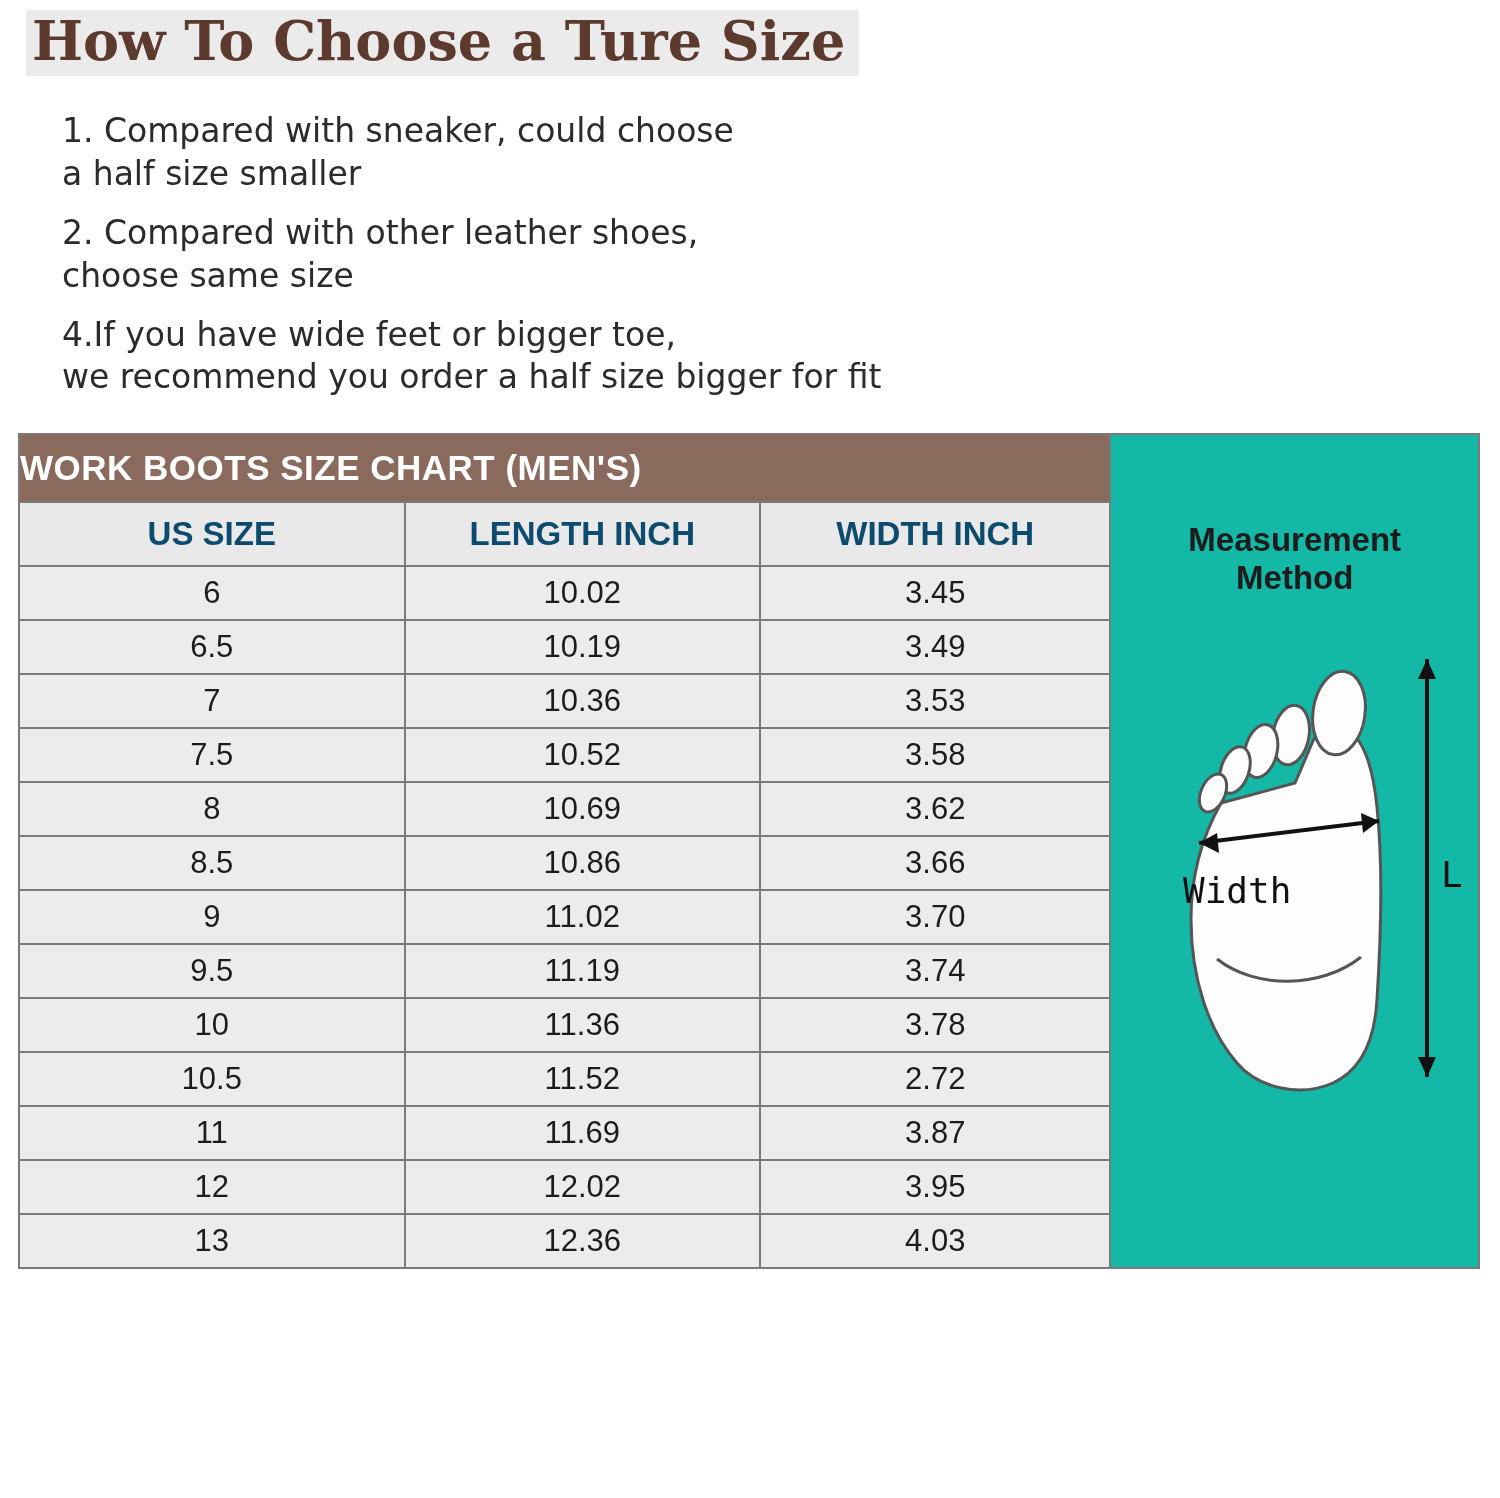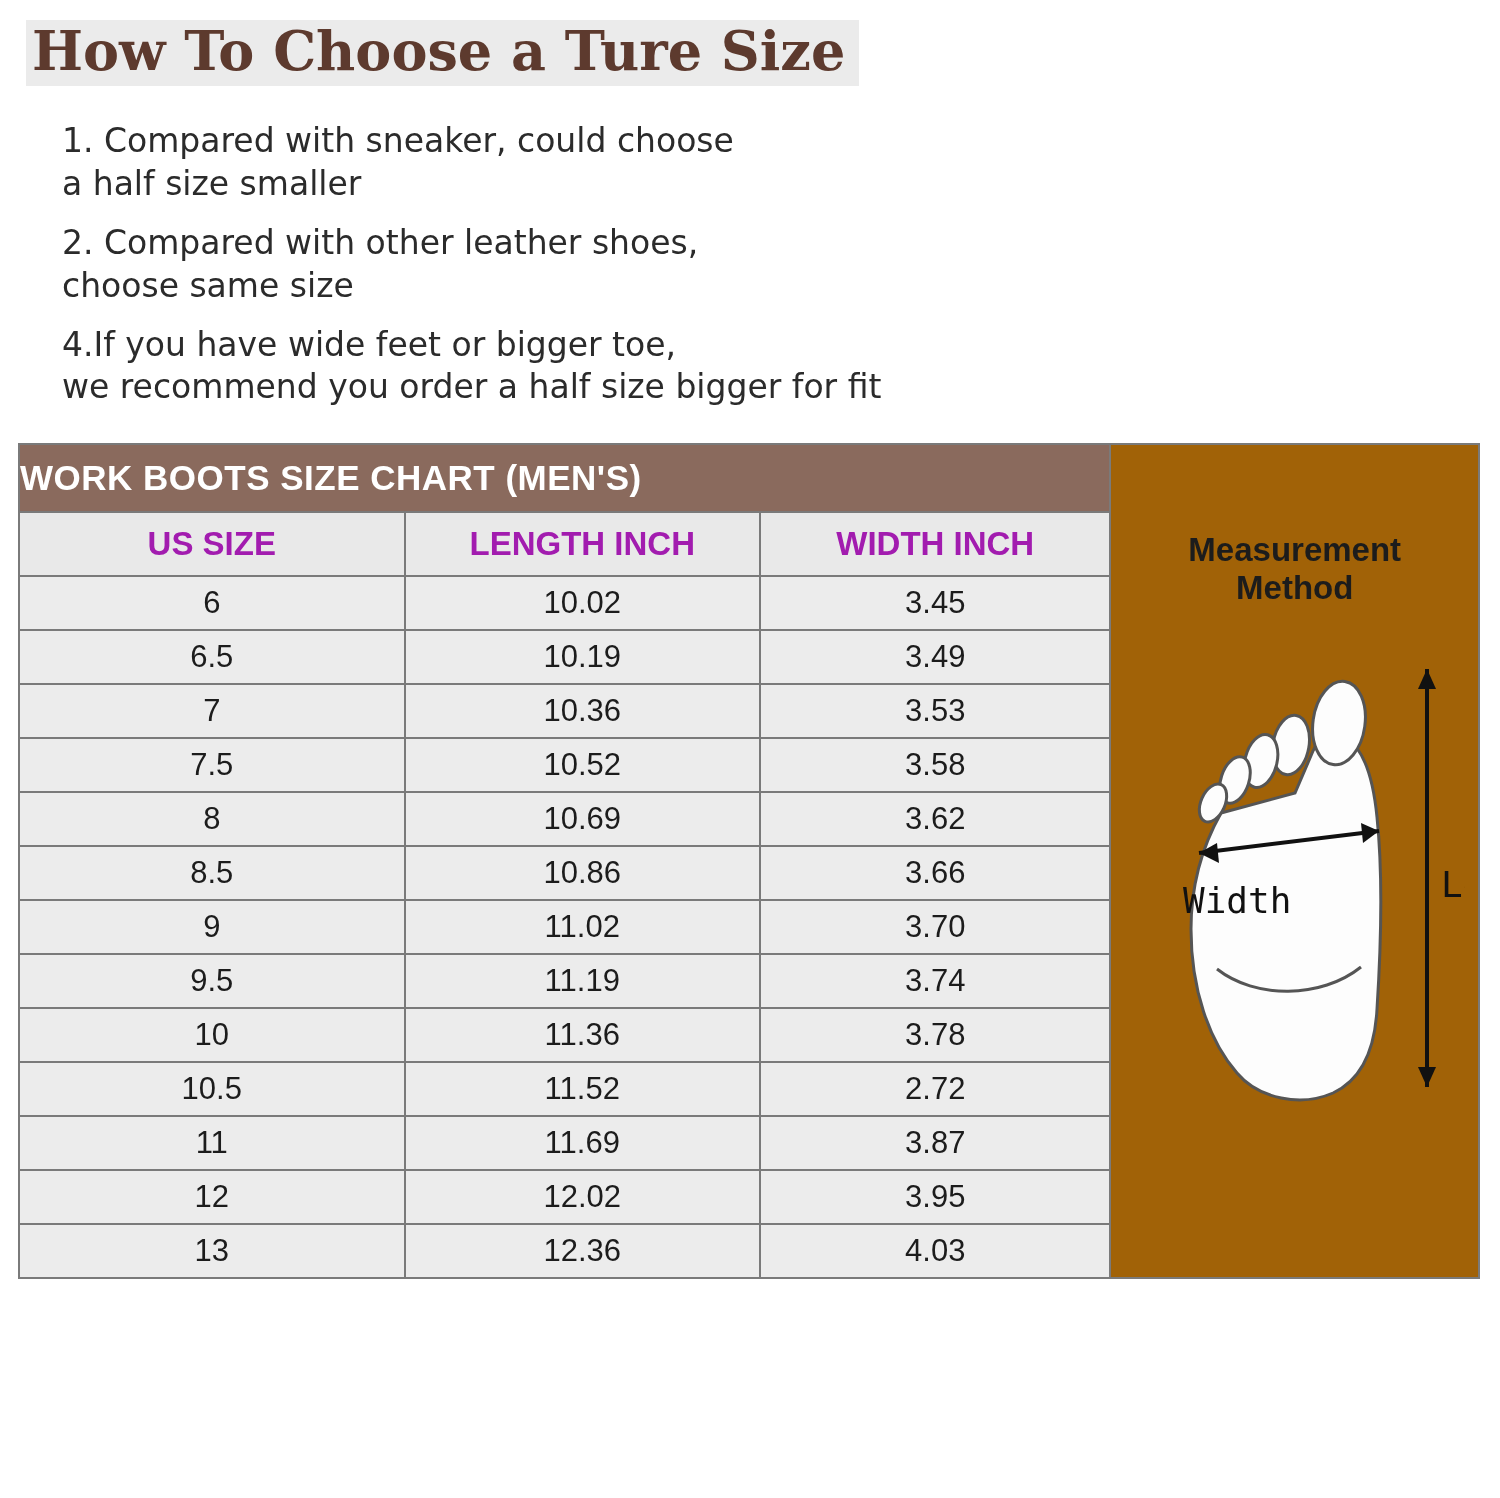--- a/index.html
+++ b/index.html
@@ -13,21 +13,21 @@
     font-family: "DejaVu Sans", sans-serif;
     color: #231f20;
     position: relative;
     overflow: hidden;
   }
   .page {
     width: 1497px;
     height: 1498px;
     position: relative;
     box-sizing: border-box;
-    padding: 12px 18px;
+    padding: 2px 18px;
     border-radius: 12px;
   }
 
   
   .title-wrap {
     padding-top: 8px;
     padding-left: 8px;
   }
   .title {
     display: inline-block;
@@ -77,32 +77,32 @@
     letter-spacing: 0.5px;
     font-family: "Liberation Sans", sans-serif;
   }
   .col-head {
     background: #e9e9e9;
     font-size: 33px;
     font-weight: bold;
     text-align: center;
     height: 62px;
     font-family: "Liberation Sans", sans-serif;
-    color: #a21caf;
+    color: #0c4a6e;
   }
   .cell {
     background: #ececec;
     font-size: 31px;
     text-align: center;
     height: 52px;
     color: #1c1c1c;
     font-family: "Liberation Sans", sans-serif;
   }
   .measure-cell {
-    background: #a16207;
+    background: #14b8a6;
     vertical-align: top;
     text-align: center;
     position: relative;
     padding: 0;
   }
   .measure-title {
     font-size: 33px;
     font-weight: bold;
     line-height: 1.15;
     margin-top: 86px;

